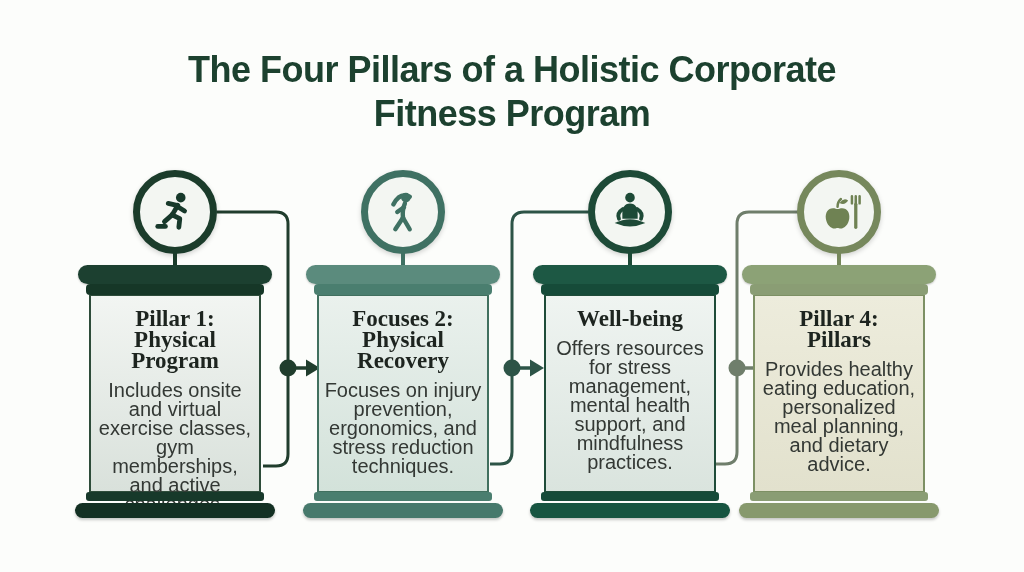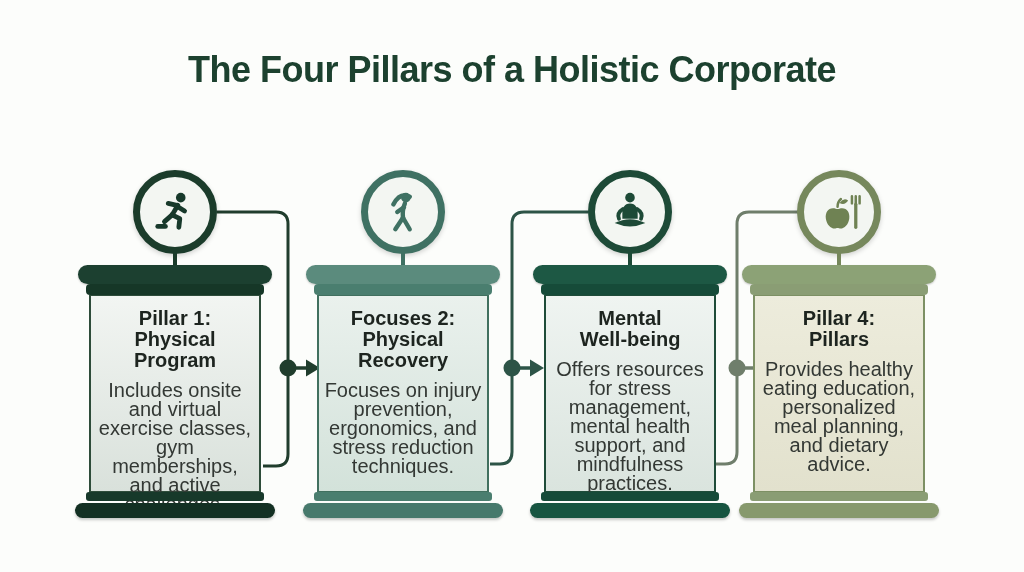--- a/index.html
+++ b/index.html
@@ -38,21 +38,21 @@
     background:var(--cap1); box-shadow:0 1px 2px rgba(0,0,0,.22);
   }
   .cap2 { left:11px; top:114px; width:178px; height:11px; border-radius:4px; background:var(--cap2); }
 
   .pbody {
     left:14px; top:125px; width:172px; height:197px; box-sizing:border-box;
     background:linear-gradient(180deg, var(--body-top) 0%, var(--body-bot) 100%);
     border:1px solid var(--border); border-left-width:2px; border-right-width:2px;
     text-align:center;
   }
-  .heading { margin-top:12px; font-size:20px; font-weight:bold; line-height:21px; color:#1d241f; }
+  .heading { margin-top:12px; font-size:23px; font-weight:bold; line-height:21px; color:#1d241f;font-family:Liberation Serif, serif; }
   .heading span { display:block; }
   .desc { margin:10px auto 0; width:158px; font-size:20px; line-height:19px; color:#333834; }
 
   .bbar { left:11px; top:322px; width:178px; height:9px; border-radius:3px; background:var(--bbar); }
   .base {
     left:0px; top:333px; width:200px; height:15px; border-radius:8px;
     background:var(--base); box-shadow:0 2px 3px rgba(0,0,0,.22);
   }
 
   
@@ -67,20 +67,21 @@
 
   .pos1 { left:75px; }  .pos2 { left:303px; }  .pos3 { left:530px; }  .pos4 { left:739px; }
 </style>
 </head>
 <body>
 
 <div id="stage">
 
   <header class="title">
     <div>The Four Pillars of a Holistic Corporate</div>
+    <div>Fitness Program</div>
   </header>
 
   <svg class="connectors" width="1024" height="572" viewBox="0 0 1024 572">
     <g>
       <path fill="none" stroke-width="3" d="M217 212 H276 Q288 212 288 224 V454 Q288 466 276 466 H263" stroke="#203d2d"></path>
       <path fill="none" stroke-width="3.5" d="M288 368 H306" stroke="#203d2d"></path>
       <circle cx="288" cy="368" r="8.5" fill="#203d2d"></circle>
       <polygon points="306,359.5 320,368 306,376.5" fill="#203d2d"></polygon>
     </g>
     <g>
@@ -164,21 +165,20 @@
           <path d="M31.5 21 Q38 25 35.5 31"></path>
         </g>
         <path fill="currentColor" d="M8 35.5 Q24 27.5 40 35.5 Q24 42.5 8 35.5 Z"></path>
       </svg>
     </div>
     <div class="stem"></div>
     <div class="cap1"></div>
     <div class="cap2"></div>
     <div class="pbody">
       <div class="heading">
-        <span>Mental</span>
         <span>Well-being</span>
       </div>
       <div class="desc">Offers resources for stress management, mental health support, and mindfulness practices.</div>
     </div>
     <div class="bbar"></div>
     <div class="base"></div>
   </section>
 
   <section class="pillar t4 pos4">
     <div class="circle">

